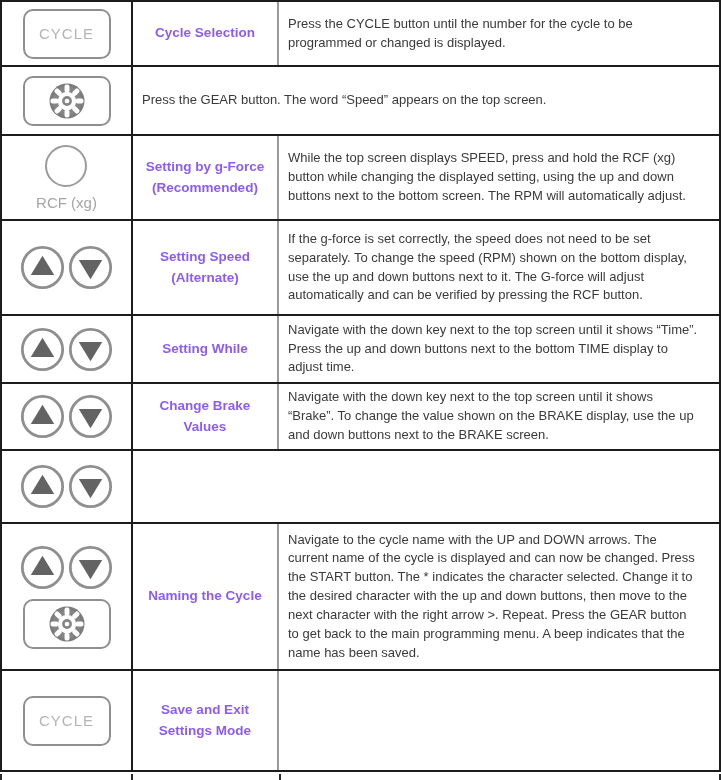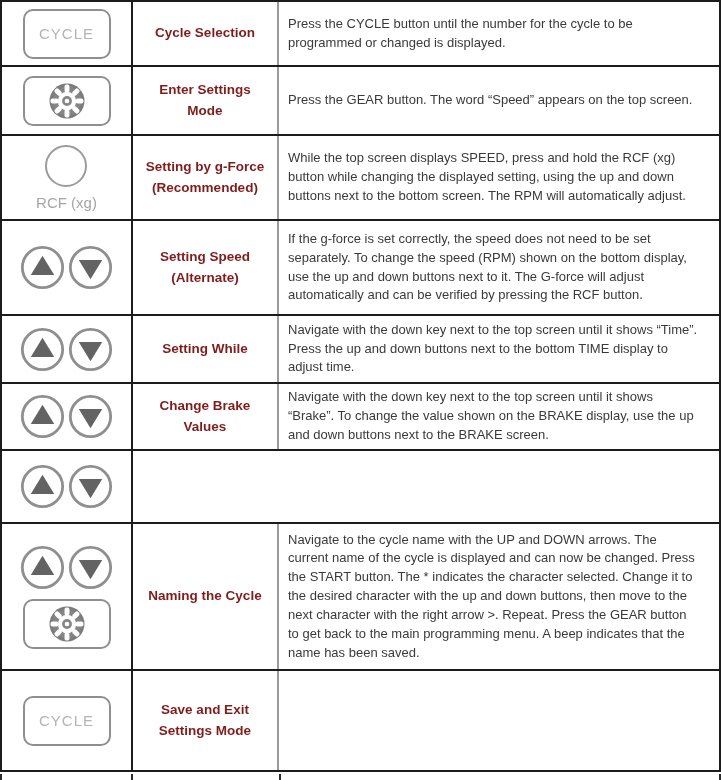--- a/index.html
+++ b/index.html
@@ -18,21 +18,21 @@
     width:131px; min-width:131px;
     border-right:2px solid #1c1c1c;
     display:flex; flex-direction:column; align-items:center; justify-content:center;
     gap:9px; padding:4px 0;
   }
   .title-cell{
     width:146px; min-width:146px;
     border-right:2px solid #9b9b9b;
     display:flex; align-items:center; justify-content:center;
     text-align:center;
-    font-weight:bold; font-size:13.5px; line-height:1.55; color:#7f1d1d;
+    font-weight:bold; font-size:13.5px; line-height:1.55; color:#8b5cf6;
     white-space:pre-line; padding:0 5px;
   }
   .desc-cell{
     flex:1;
     display:flex; align-items:center;
     padding:3px 19px 3px 9px;
     font-size:13px; line-height:1.45; color:#3a3a3a;
   }
   .desc-cell span{white-space:pre-line;}
 
@@ -79,22 +79,20 @@
             <rect x="21.2" y="5.2" width="5.6" height="9" rx="2.2" fill="#ffffff" transform="rotate(180 24 24)"></rect>
             <rect x="21.2" y="5.2" width="5.6" height="9" rx="2.2" fill="#ffffff" transform="rotate(225 24 24)"></rect>
             <rect x="21.2" y="5.2" width="5.6" height="9" rx="2.2" fill="#ffffff" transform="rotate(270 24 24)"></rect>
             <rect x="21.2" y="5.2" width="5.6" height="9" rx="2.2" fill="#ffffff" transform="rotate(315 24 24)"></rect>
             <circle cx="24" cy="24" r="10.5" fill="#ffffff"></circle>
             <circle cx="24" cy="24" r="5.6" fill="#858585"></circle>
             <circle cx="24" cy="24" r="2.7" fill="#ffffff"></circle>
           </svg>
         </div>
       </div>
-      <div class="title-cell"><span>Enter Settings
-Mode</span></div>
       <div class="desc-cell">
         <span>Press the GEAR button. The word “Speed” appears on the top screen.</span>
       </div>
     </div>
     <div class="row" style="height: 85px;">
       <div class="icon-cell">
         <div class="rcf-wrap">
           <div class="rcf-circle"></div>
           <span class="rcf-label">RCF (xg)</span>
         </div>

